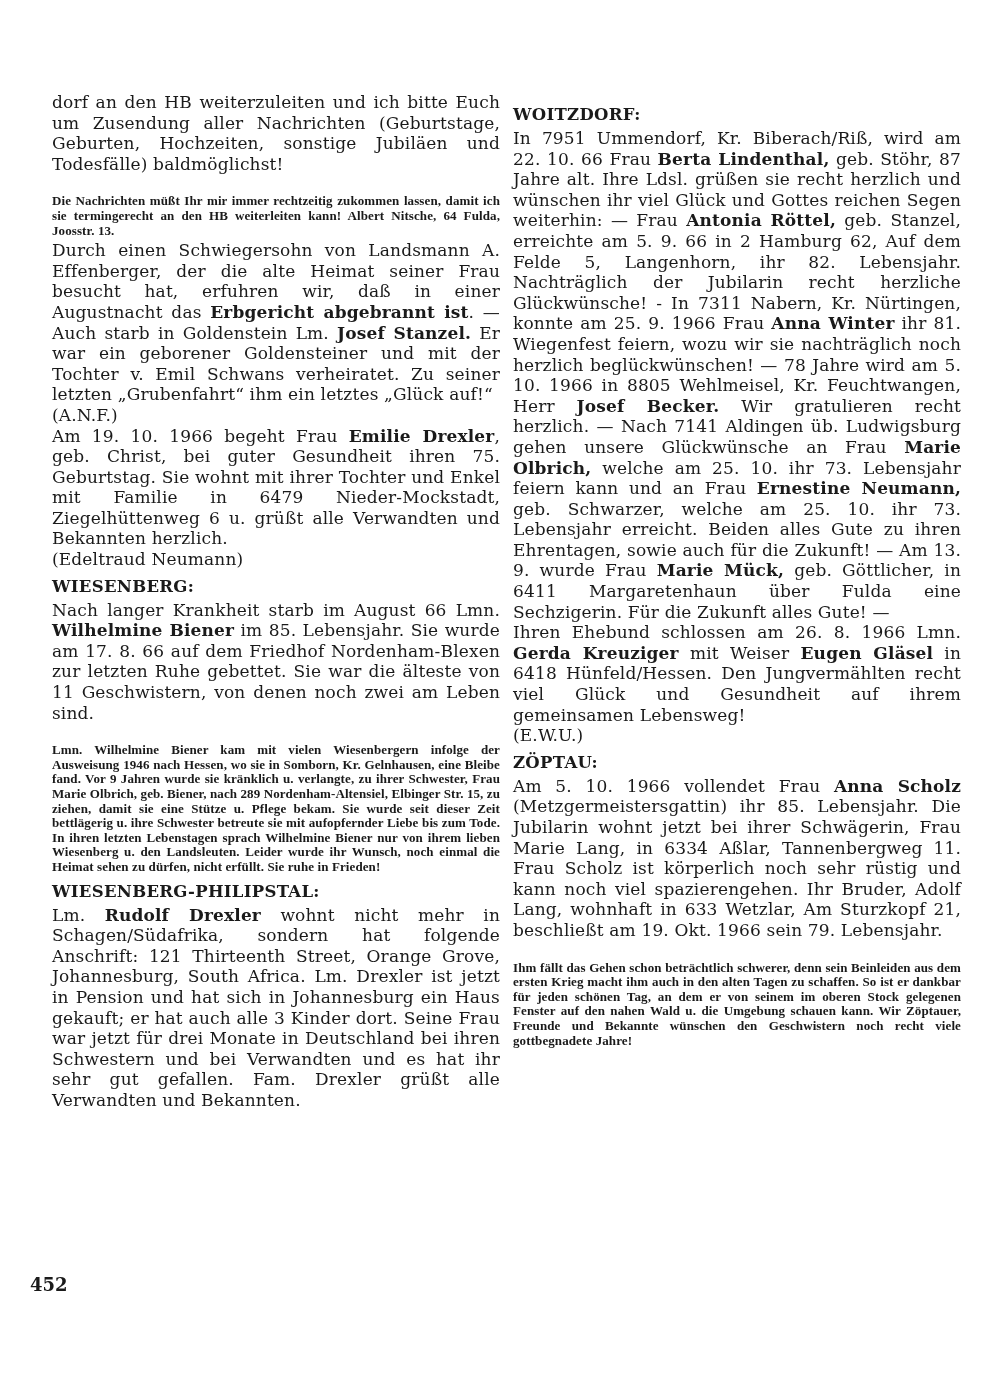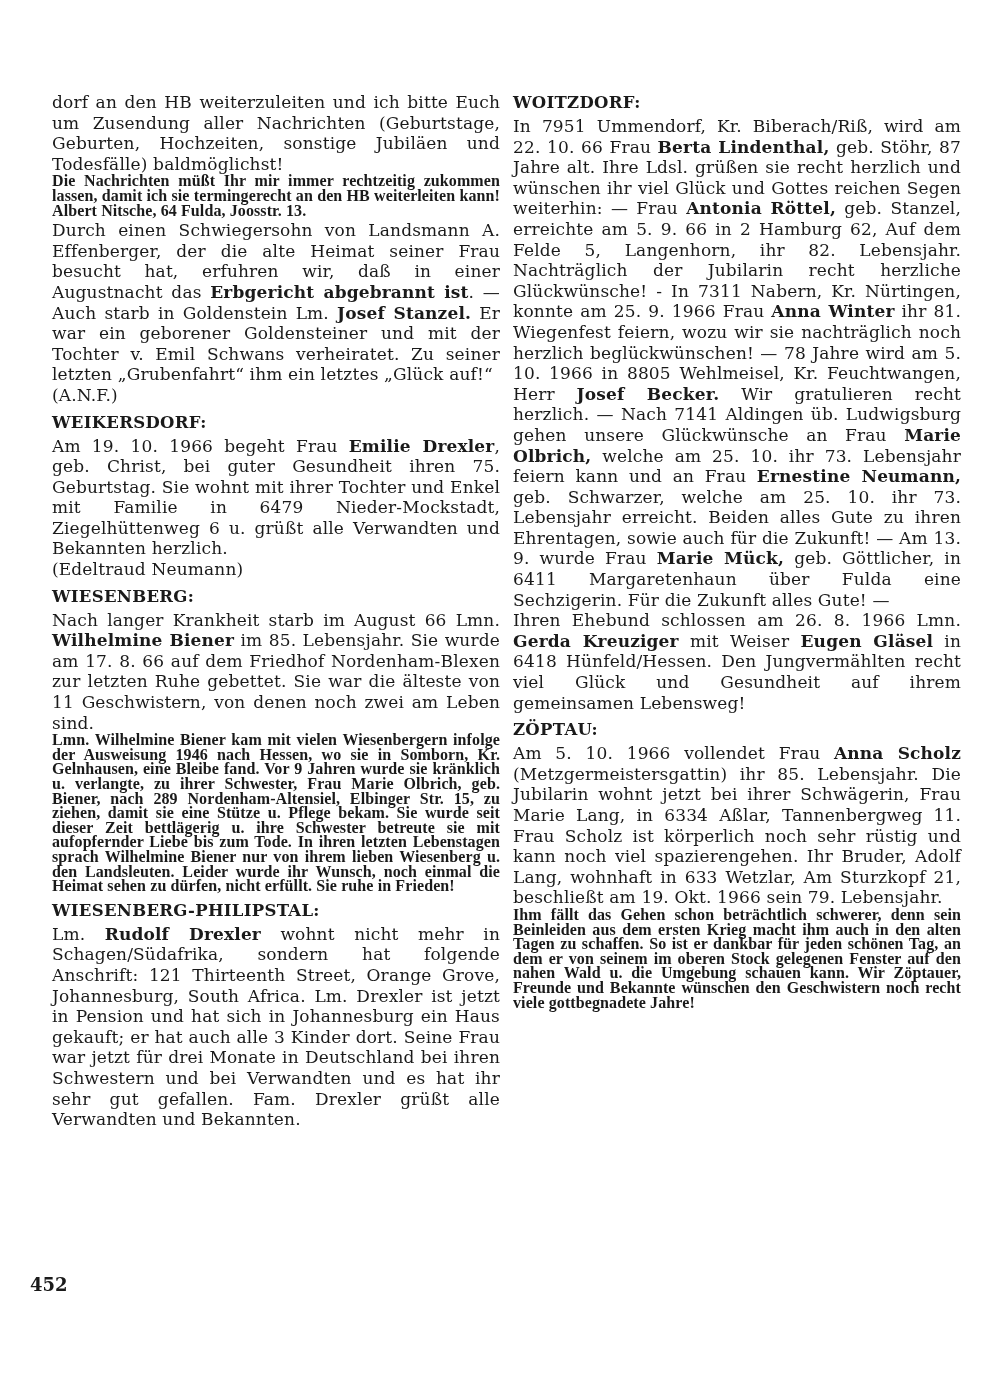--- a/index.html
+++ b/index.html
@@ -11,24 +11,24 @@
     font-family: "DejaVu Serif", serif;
     font-size: 17px;
     line-height: 20.6px;
     text-align: justify;
     letter-spacing: 0.15px;
     margin: 0;
   }
   .small-text {
     font-family: "Liberation Serif", serif;
     font-weight: bold;
-    font-size: 16px;
+    font-size: 13px;
     line-height: 14.6px;
     text-align: justify;
-    margin: 0 0 2px 0;
+    margin: 20px 0 2px 0;
     letter-spacing: 0.1px;
   }
   .heading {
     font-family: "DejaVu Serif", serif;
     font-weight: bold;
     font-size: 16.5px;
     line-height: 22px;
     margin: 6px 0 2px 0;
     letter-spacing: 0.3px;
   }
@@ -41,34 +41,33 @@
 </style>
 </head>
 <body>
 
 <div class="col col-left">
   <p class="body-text">dorf an den HB weiterzuleiten und ich bitte Euch um Zusendung aller Nachrichten (Geburtstage, Geburten, Hochzeiten, sonstige Jubiläen und Todesfälle) baldmöglichst!</p>
   <p class="small-text">Die Nachrichten müßt Ihr mir immer rechtzeitig zukommen lassen, damit ich sie termingerecht an den HB weiterleiten kann! Albert Nitsche, 64 Fulda, Joosstr. 13.</p>
 
   <p class="body-text"><span>Durch einen Schwiegersohn von Landsmann A. Effenberger, der die alte Heimat seiner Frau besucht hat, erfuhren wir, daß in einer Augustnacht das </span><b>Erbgericht abgebrannt ist</b><span>. — Auch starb in Goldenstein Lm. </span><b>Josef Stanzel.</b><span> Er war ein geborener Goldensteiner und mit der Tochter v. Emil Schwans verheiratet. Zu seiner letzten „Grubenfahrt“ ihm ein letztes „Glück auf!“</span><span class="sig">(A.N.F.)</span></p>
 
-  <div class="heading">WEIKERSDORF:</div>
   <p class="body-text"><span>Am 19. 10. 1966 begeht Frau </span><b>Emilie Drexler</b><span>, geb. Christ, bei guter Gesundheit ihren 75. Geburtstag. Sie wohnt mit ihrer Tochter und Enkel mit Familie in 6479 Nieder-Mockstadt, Ziegelhüttenweg 6 u. grüßt alle Verwandten und Bekannten herzlich.</span><span class="sig">(Edeltraud Neumann)</span></p>
 
   <div class="heading">WIESENBERG:</div>
   <p class="body-text"><span>Nach langer Krankheit starb im August 66 Lmn. </span><b>Wilhelmine Biener</b><span> im 85. Lebensjahr. Sie wurde am 17. 8. 66 auf dem Friedhof Nordenham-Blexen zur letzten Ruhe gebettet. Sie war die älteste von 11 Geschwistern, von denen noch zwei am Leben sind.</span></p>
   <p class="small-text">Lmn. Wilhelmine Biener kam mit vielen Wiesenbergern infolge der Ausweisung 1946 nach Hessen, wo sie in Somborn, Kr. Gelnhausen, eine Bleibe fand. Vor 9 Jahren wurde sie kränklich u. verlangte, zu ihrer Schwester, Frau Marie Olbrich, geb. Biener, nach 289 Nordenham-Altensiel, Elbinger Str. 15, zu ziehen, damit sie eine Stütze u. Pflege bekam. Sie wurde seit dieser Zeit bettlägerig u. ihre Schwester betreute sie mit aufopfernder Liebe bis zum Tode. In ihren letzten Lebenstagen sprach Wilhelmine Biener nur von ihrem lieben Wiesenberg u. den Landsleuten. Leider wurde ihr Wunsch, noch einmal die Heimat sehen zu dürfen, nicht erfüllt. Sie ruhe in Frieden!</p>
 
   <div class="heading">WIESENBERG-PHILIPSTAL:</div>
   <p class="body-text"><span>Lm. </span><b>Rudolf Drexler</b><span> wohnt nicht mehr in Schagen/Südafrika, sondern hat folgende Anschrift: 121 Thirteenth Street, Orange Grove, Johannesburg, South Africa. Lm. Drexler ist jetzt in Pension und hat sich in Johannesburg ein Haus gekauft; er hat auch alle 3 Kinder dort. Seine Frau war jetzt für drei Monate in Deutschland bei ihren Schwestern und bei Verwandten und es hat ihr sehr gut gefallen. Fam. Drexler grüßt alle Verwandten und Bekannten.</span></p>
 </div>
 
 <div class="col col-right">
-  <div class="heading" style="margin-top:0">WOITZDORF:</div>
+  <div class="heading" style="margin-top:12px">WOITZDORF:</div>
   <p class="body-text"><span>In 7951 Ummendorf, Kr. Biberach/Riß, wird am 22. 10. 66 Frau </span><b>Berta Lindenthal,</b><span> geb. Stöhr, 87 Jahre alt. Ihre Ldsl. grüßen sie recht herzlich und wünschen ihr viel Glück und Gottes reichen Segen weiterhin: — Frau </span><b>Antonia Röttel,</b><span> geb. Stanzel, erreichte am 5. 9. 66 in 2 Hamburg 62, Auf dem Felde 5, Langenhorn, ihr 82. Lebensjahr. Nachträglich der Jubilarin recht herzliche Glückwünsche! - In 7311 Nabern, Kr. Nürtingen, konnte am 25. 9. 1966 Frau </span><b>Anna Winter</b><span> ihr 81. Wiegenfest feiern, wozu wir sie nachträglich noch herzlich beglückwünschen! — 78 Jahre wird am 5. 10. 1966 in 8805 Wehlmeisel, Kr. Feuchtwangen, Herr </span><b>Josef Becker.</b><span> Wir gratulieren recht herzlich. — Nach 7141 Aldingen üb. Ludwigsburg gehen unsere Glückwünsche an Frau </span><b>Marie Olbrich,</b><span> welche am 25. 10. ihr 73. Lebensjahr feiern kann und an Frau </span><b>Ernestine Neumann,</b><span> geb. Schwarzer, welche am 25. 10. ihr 73. Lebensjahr erreicht. Beiden alles Gute zu ihren Ehrentagen, sowie auch für die Zukunft! — Am 13. 9. wurde Frau </span><b>Marie Mück,</b><span> geb. Göttlicher, in 6411 Margaretenhaun über Fulda eine Sechzigerin. Für die Zukunft alles Gute! —</span></p>
-  <p class="body-text"><span>Ihren Ehebund schlossen am 26. 8. 1966 Lmn. </span><b>Gerda Kreuziger</b><span> mit Weiser </span><b>Eugen Gläsel</b><span> in 6418 Hünfeld/Hessen. Den Jungvermählten recht viel Glück und Gesundheit auf ihrem gemeinsamen Lebensweg!</span></p>
+  <p class="body-text"><span>Ihren Ehebund schlossen am 26. 8. 1966 Lmn. </span><b>Gerda Kreuziger</b><span> mit Weiser </span><b>Eugen Gläsel</b><span> in 6418 Hünfeld/Hessen. Den Jungvermählten recht viel Glück und Gesundheit auf ihrem gemeinsamen Lebensweg!</span><span class="sig">(E.W.U.)</span></p>
 
   <div class="heading">ZÖPTAU:</div>
   <p class="body-text"><span>Am 5. 10. 1966 vollendet Frau </span><b>Anna Scholz</b><span> (Metzgermeistersgattin) ihr 85. Lebensjahr. Die Jubilarin wohnt jetzt bei ihrer Schwägerin, Frau Marie Lang, in 6334 Aßlar, Tannenbergweg 11. Frau Scholz ist körperlich noch sehr rüstig und kann noch viel spazierengehen. Ihr Bruder, Adolf Lang, wohnhaft in 633 Wetzlar, Am Sturzkopf 21, beschließt am 19. Okt. 1966 sein 79. Lebensjahr.</span></p>
   <p class="small-text">Ihm fällt das Gehen schon beträchtlich schwerer, denn sein Beinleiden aus dem ersten Krieg macht ihm auch in den alten Tagen zu schaffen. So ist er dankbar für jeden schönen Tag, an dem er von seinem im oberen Stock gelegenen Fenster auf den nahen Wald u. die Umgebung schauen kann. Wir Zöptauer, Freunde und Bekannte wünschen den Geschwistern noch recht viele gottbegnadete Jahre!</p>
 </div>
 
 <div class="page-number">452</div>
 
 </body></html>

